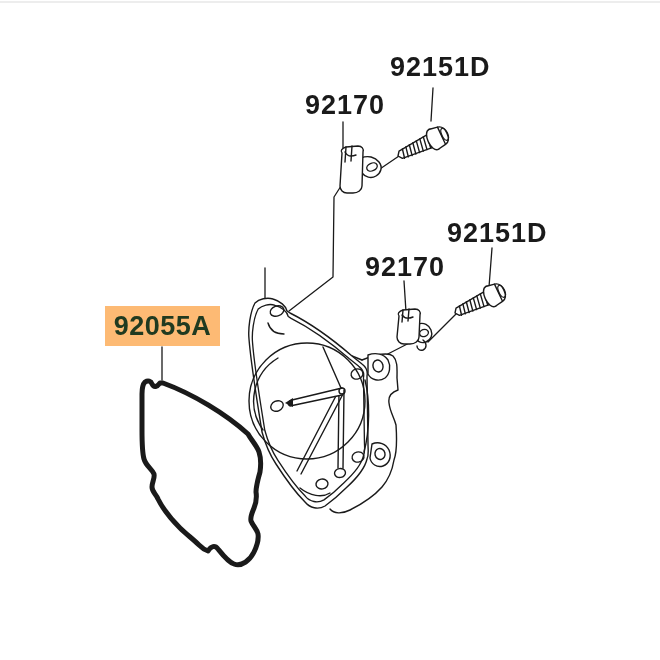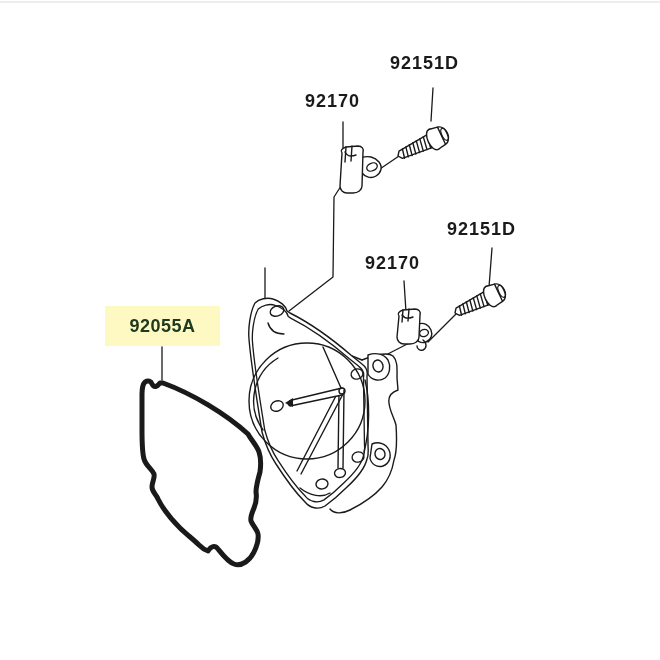--- a/index.html
+++ b/index.html
@@ -7,28 +7,28 @@
     position:relative;
     width:660px;height:660px;
     background:#ffffff;
     overflow:hidden;
     font-family:"Liberation Sans", sans-serif;
   }
   .stage svg{position:absolute;left:0;top:0;}
   .part-label{
     position:absolute;
     font-weight:bold;
-    font-size:18px;
+    font-size:27px;
     letter-spacing:1px;
     color:#1a1a1a;
     white-space:nowrap;
     line-height:1;
   }
   .part-label.highlight{
-    background:#fef9c3;
+    background:#fdba74;
     color:#203a20;
     width:115px;
     height:40px;
     display:flex;
     align-items:center;
     justify-content:center;
     letter-spacing:0.5px;
   }
   .top-edge{
     position:absolute;left:0;top:1px;width:660px;height:2px;

